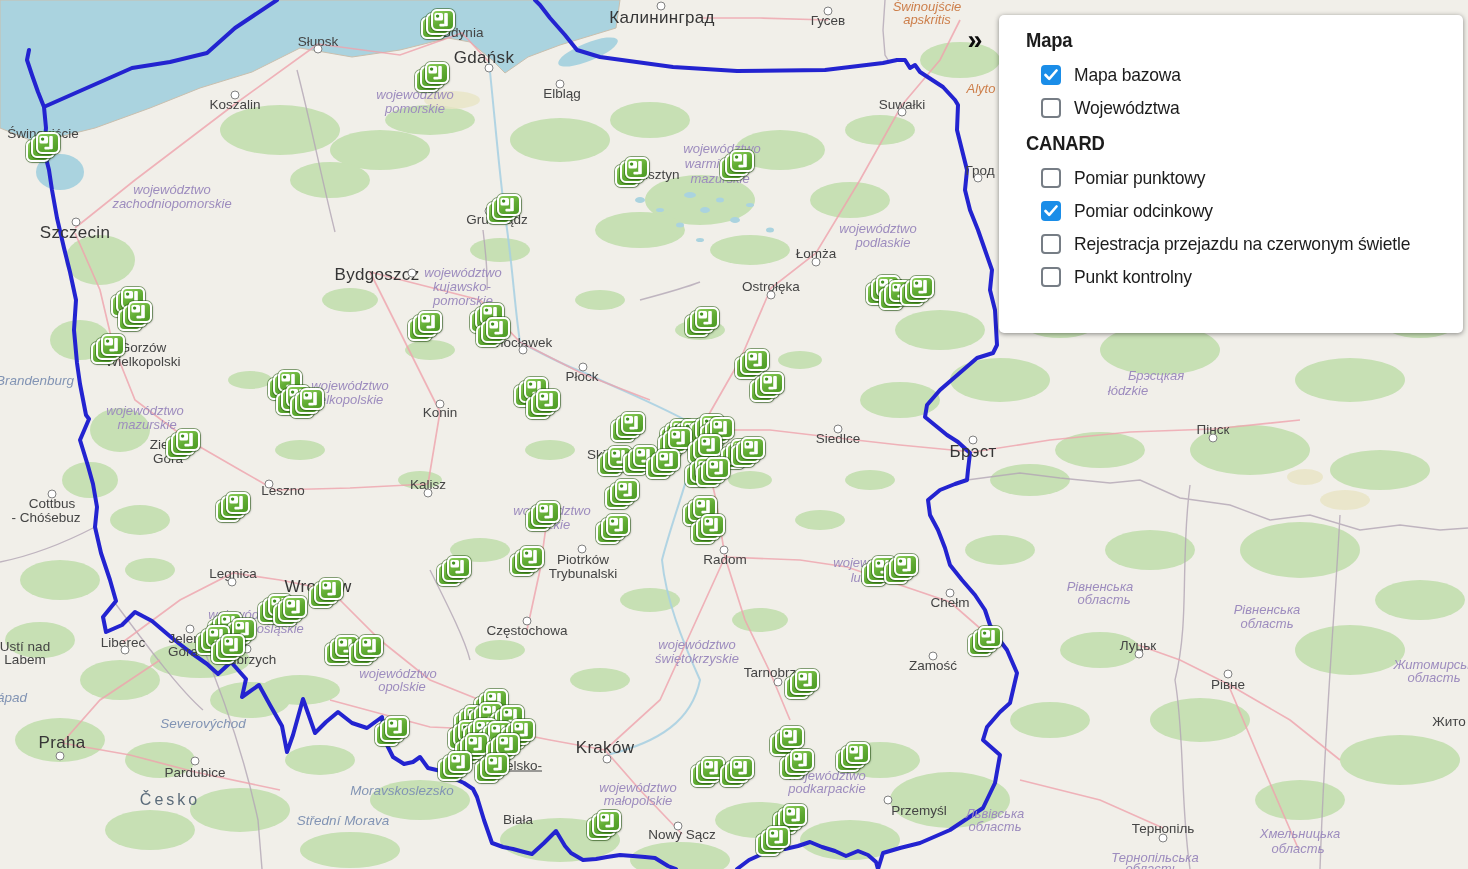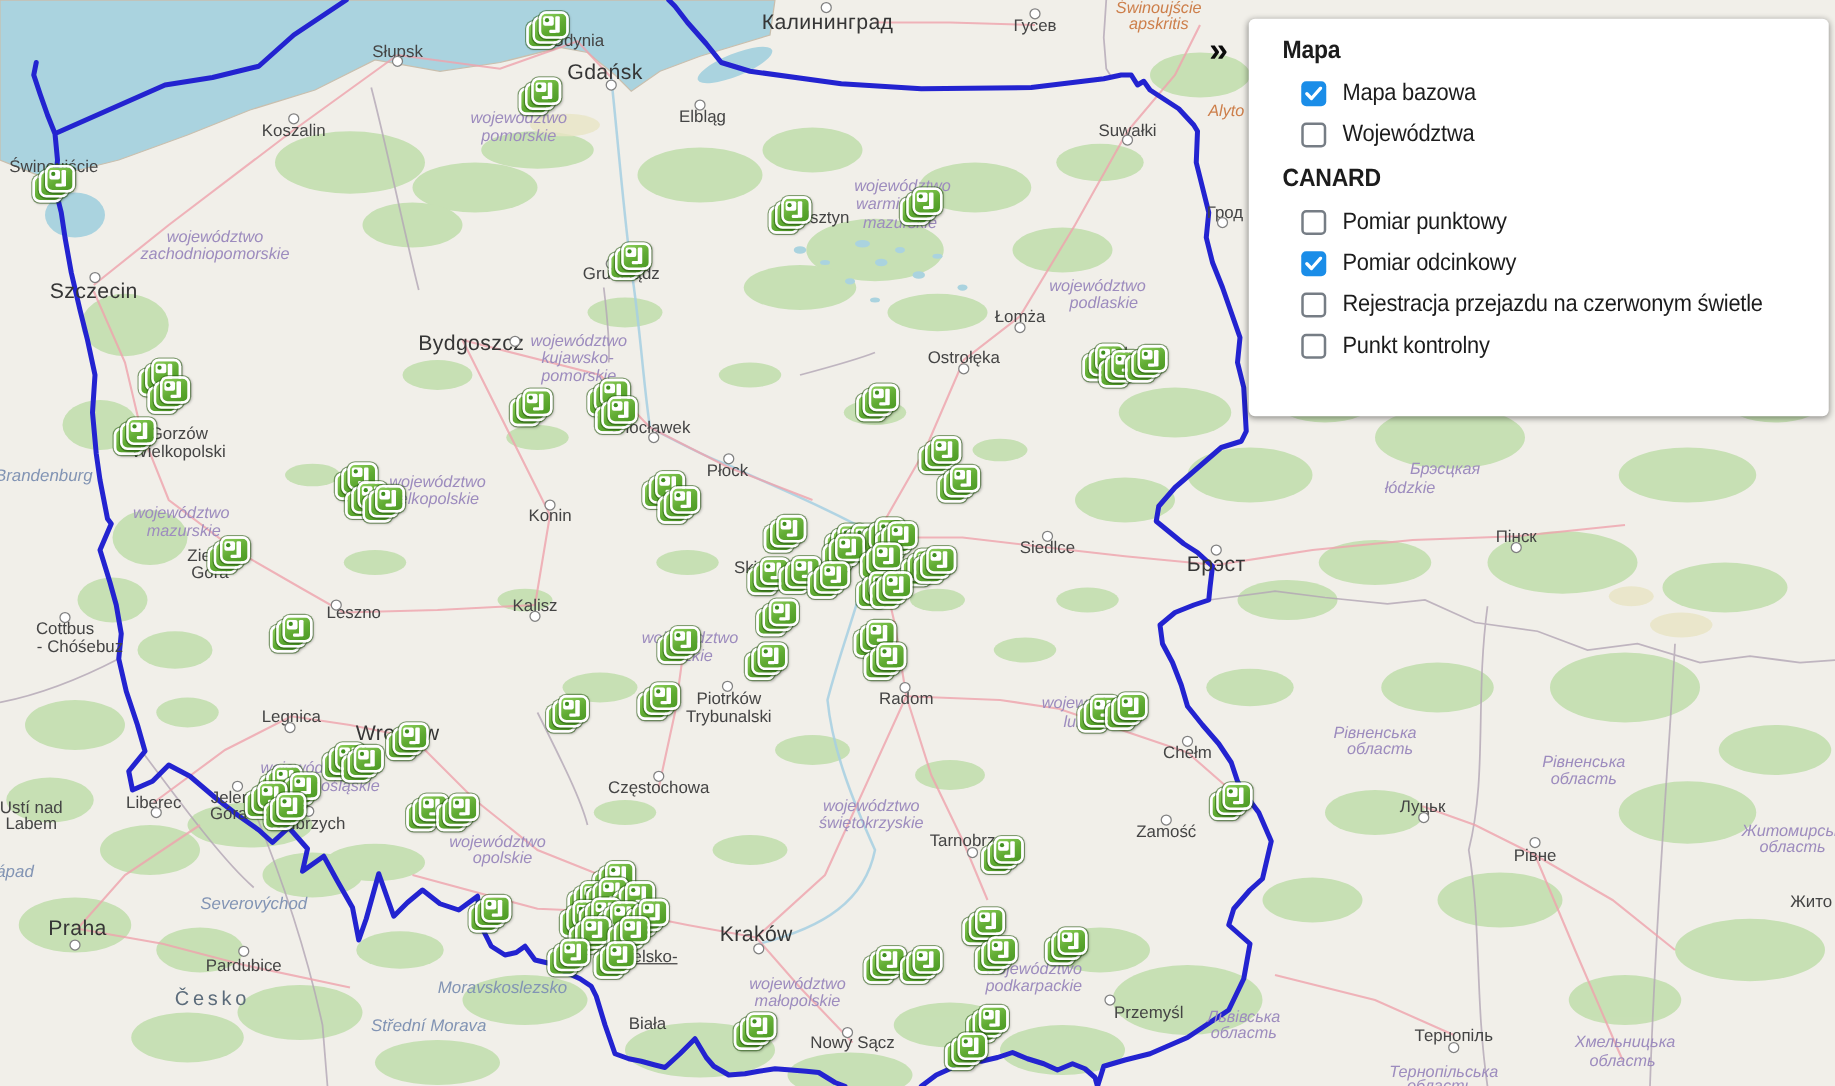--- a/index.html
+++ b/index.html
@@ -246,21 +246,21 @@
       <div class="lbl md" style="left: 885px; top: 810px; margin-left: 34px;">Przemyśl</div>
       <div class="lbl md" style="left: 682px; top: 834px;">Nowy Sącz</div>
       <div class="lbl md" style="left: 518px; top: 765px; text-decoration: underline;">Bielsko-</div>
       <div class="lbl md" style="left: 518px; top: 819px;">Biała</div>
       <div class="lbl md" style="left: 452px; top: 762px;">Ry</div>
       <div class="lbl md" style="left: 123px; top: 642px;">Liberec</div>
       <div class="lbl md" style="left: 195px; top: 772px;">Pardubice</div>
       <div class="lbl md" style="left: 25px; top: 646px;">Ustí nad</div>
       <div class="lbl md" style="left: 25px; top: 659px;">Labem</div>
       <div class="lbl md" style="left: 52px; top: 503px;">Cottbus</div>
-      <div class="lbl md" style="left: 64px; top: 517px; text-align: right;">- Chóśebuz</div>
+      <div class="lbl md" style="left: 46px; top: 517px; text-align: right;">- Chóśebuz</div>
       <div class="lbl md" style="left: 1138px; top: 645px;">Луцьк</div>
       <div class="lbl md" style="left: 1228px; top: 684px;">Рівне</div>
       <div class="lbl md" style="left: 1213px; top: 429px;">Пінск</div>
       <div class="lbl md" style="left: 1163px; top: 828px;">Тернопіль</div>
       <div class="lbl md" style="left: 1449px; top: 721px;">Жито</div>
       <div class="lbl md" style="left: 980px; top: 170px;">Грод</div>
       <div class="lbl country" style="left: 170px; top: 800px;">Česko</div>
       <div class="lbl region" style="left: 415px; top: 94px;">województwo</div>
       <div class="lbl region" style="left: 415px; top: 108px;">pomorskie</div>
       <div class="lbl region" style="left: 172px; top: 189px;">województwo</div>

